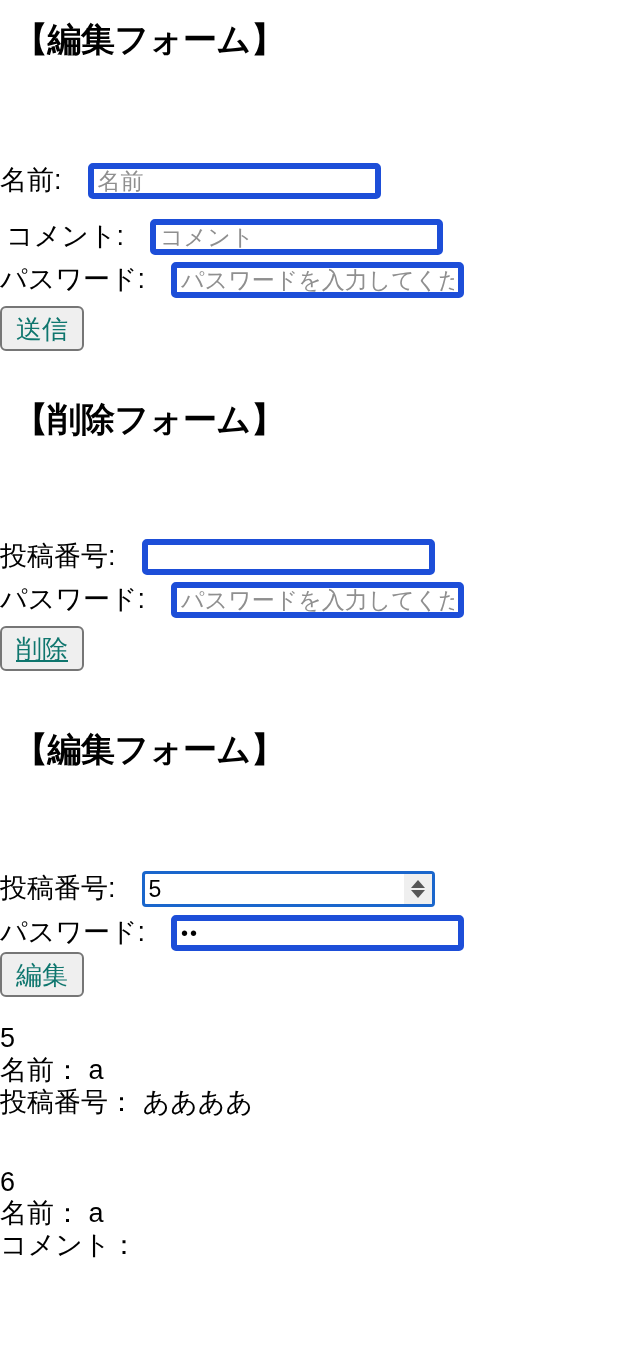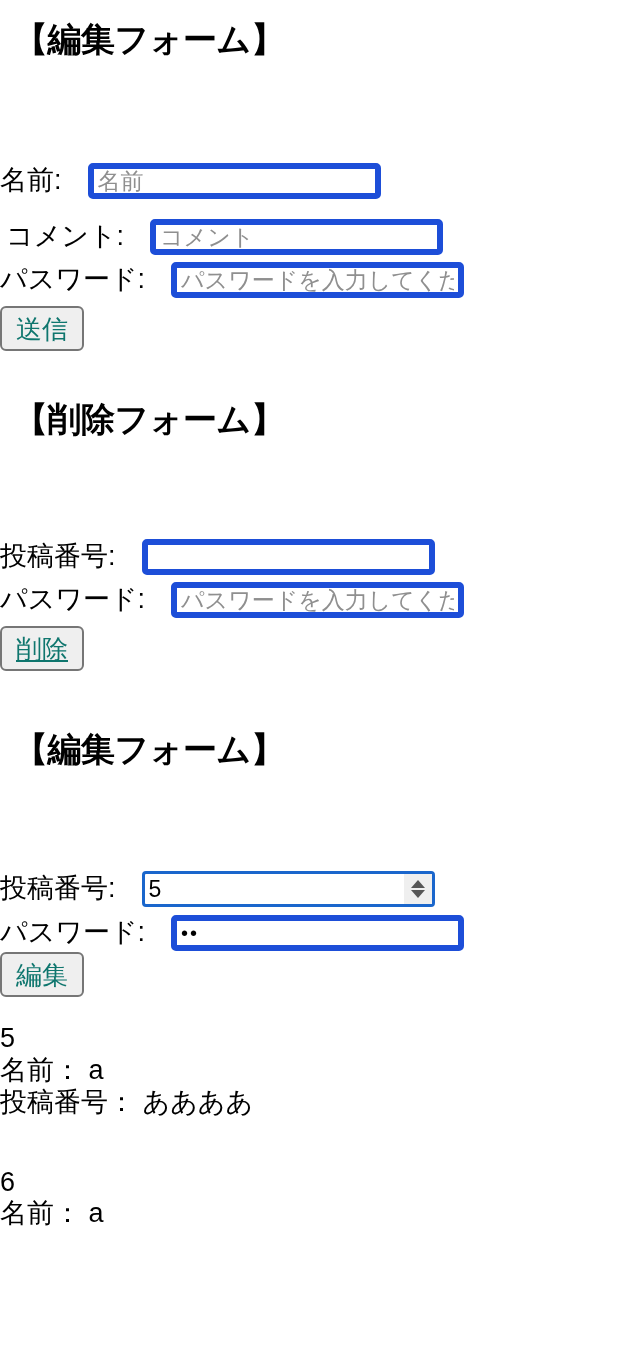--- a/index.html
+++ b/index.html
@@ -206,17 +206,18 @@
       <div class="post-line">5</div>
       <div class="post-line">名前： a</div>
       <div class="post-line">投稿番号： ああああ</div>
     </div>
 
     <div class="post-gap"></div>
 
     <div class="post-block">
       <div class="post-line">6</div>
       <div class="post-line">名前： a</div>
+      <div class="post-line">コメント：</div>
     </div>
 
   </div>
 
 </div>
 
 </body></html>

